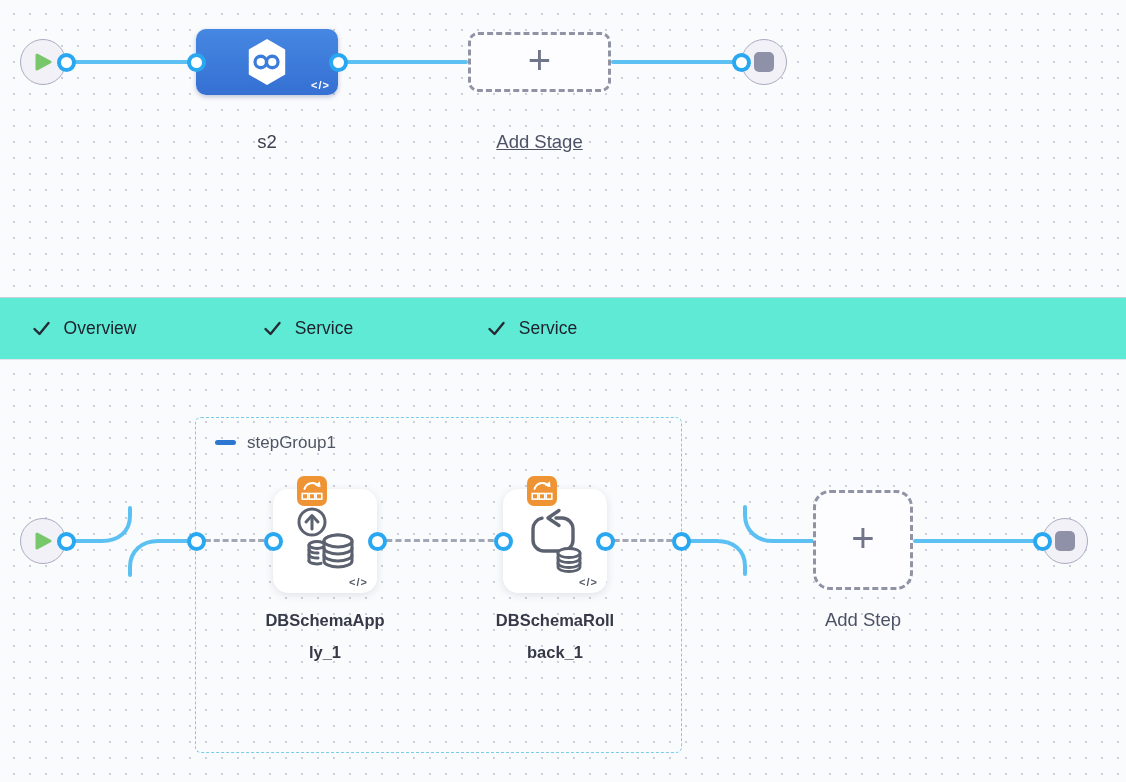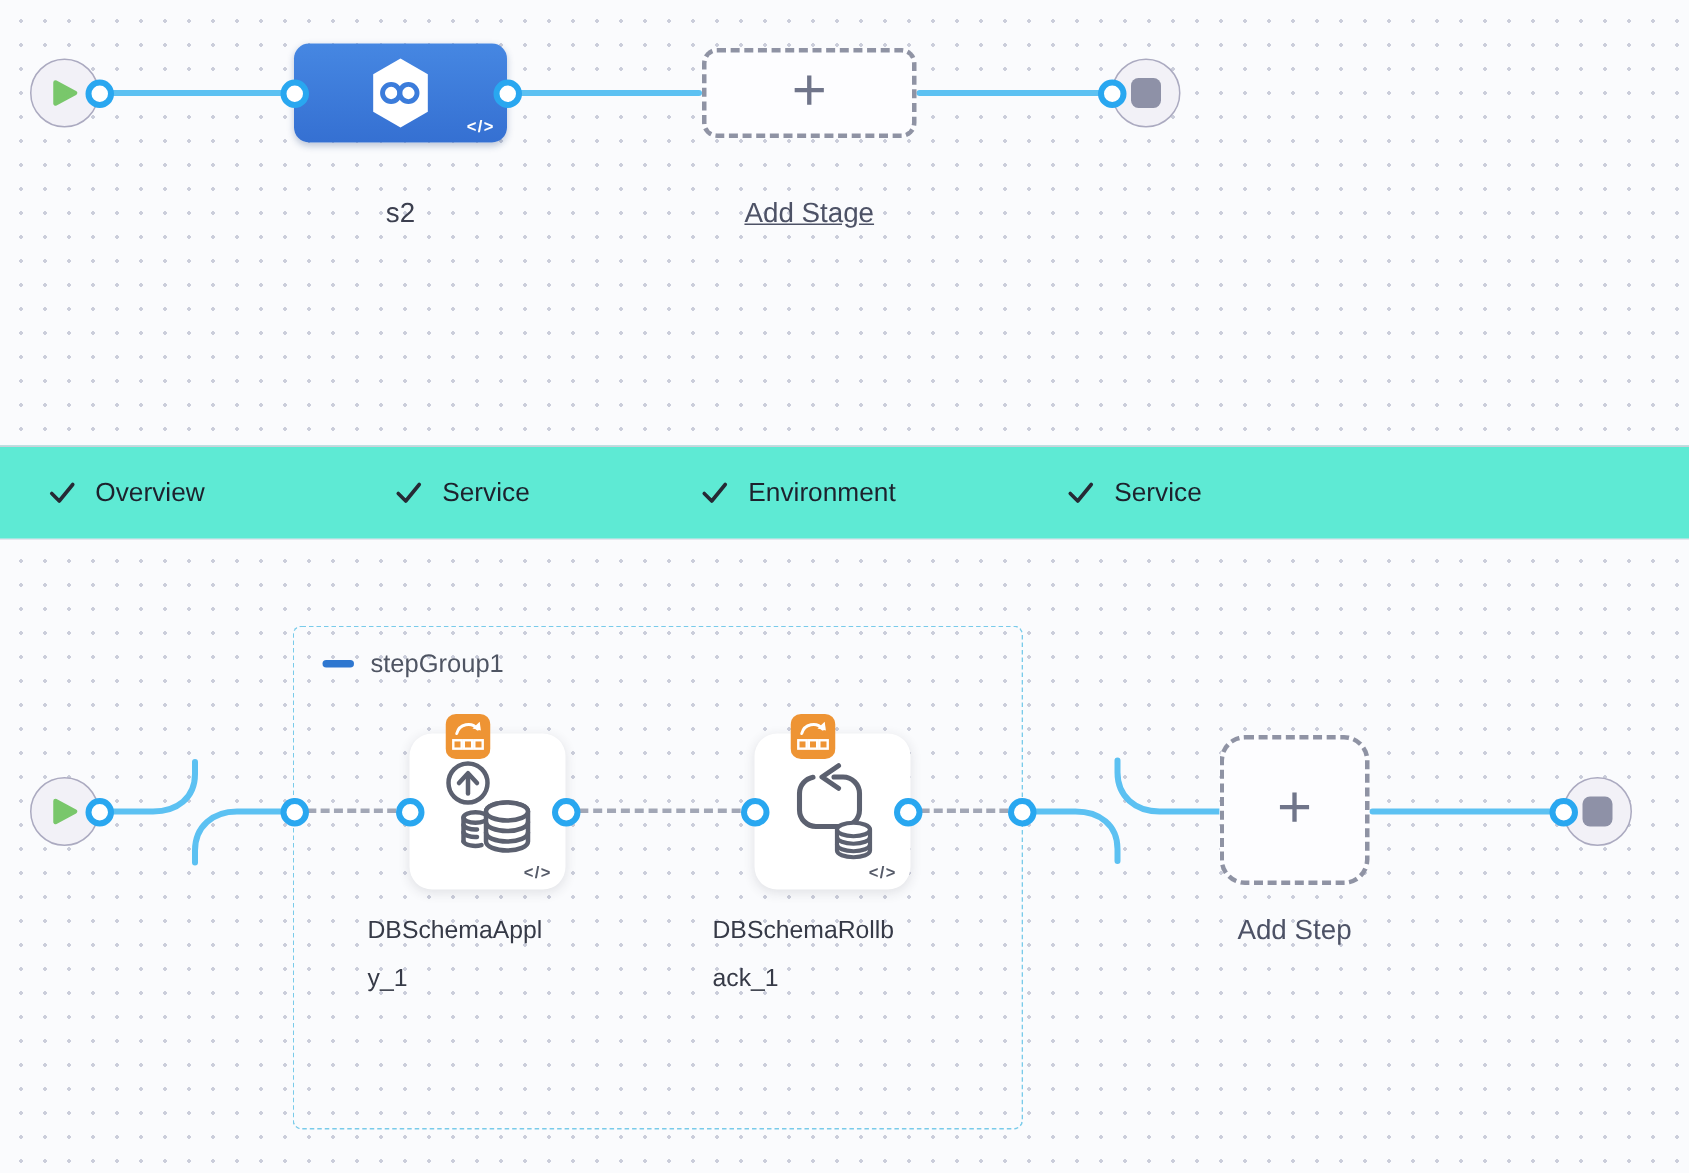--- a/index.html
+++ b/index.html
@@ -65,21 +65,21 @@
   .minus-btn{position:absolute;left:215px;top:80px;width:21px;height:5px;border-radius:2.5px;
     background:#2E77D0;z-index:2;cursor:pointer;}
   #stepgroup-label{position:absolute;left:247px;top:73px;font-size:17px;color:#4F5563;z-index:2;}
 
   
   .step-card{position:absolute;top:129px;width:104px;height:104px;border-radius:15px;background:#fff;
     box-shadow:0 2px 8px rgba(40,41,61,.12);z-index:4;}
   .step-card .code-glyph{color:#565B69;right:9px;bottom:5px;font-weight:700;font-size:11px;}
   .badge{position:absolute;left:24px;top:-13px;width:30px;height:30px;}
   .step-icon{position:absolute;left:17px;top:16px;}
-  .step-label{position:absolute;top:244px;width:160px;z-index:2;}
+  .step-label{position:absolute;top:244px;width:160px;text-align:center;z-index:2;font-weight:bold;}
   .step-label span{display:inline-block;width:122px;word-break:break-all;
     font-size:16.5px;line-height:32px;color:#363A47;}
 </style>
 </head>
 <body>
 
 <div class="canvas" id="canvas-top">
 
   <div class="terminal" style="left:20px;top:39px;">
     <svg width="17" height="18" viewBox="0 0 17 18">
@@ -128,26 +128,20 @@
     <div class="tab">
       <svg width="19" height="19" viewBox="0 0 19 19">
         <path d="M2.5 10 l5 5 9 -11" fill="none" stroke="#262A35" stroke-width="2.4" stroke-linecap="round" stroke-linejoin="round"></path>
         </svg>
       <span class="lbl">Service</span>
     </div>
     <div class="tab">
       <svg width="19" height="19" viewBox="0 0 19 19">
         <path d="M2.5 10 l5 5 9 -11" fill="none" stroke="#262A35" stroke-width="2.4" stroke-linecap="round" stroke-linejoin="round"></path>
         </svg>
-      <span class="lbl">Environment</span>
-    </div>
-    <div class="tab">
-      <svg width="19" height="19" viewBox="0 0 19 19">
-        <path d="M2.5 10 l5 5 9 -11" fill="none" stroke="#262A35" stroke-width="2.4" stroke-linecap="round" stroke-linejoin="round"></path>
-        </svg>
       <span class="lbl">Service</span>
     </div>
   </div>
 </div>
 
 <div class="canvas" id="canvas-bottom">
 
   <div id="step-group"></div>
   <div class="minus-btn"></div>
   <div id="stepgroup-label">stepGroup1</div>

